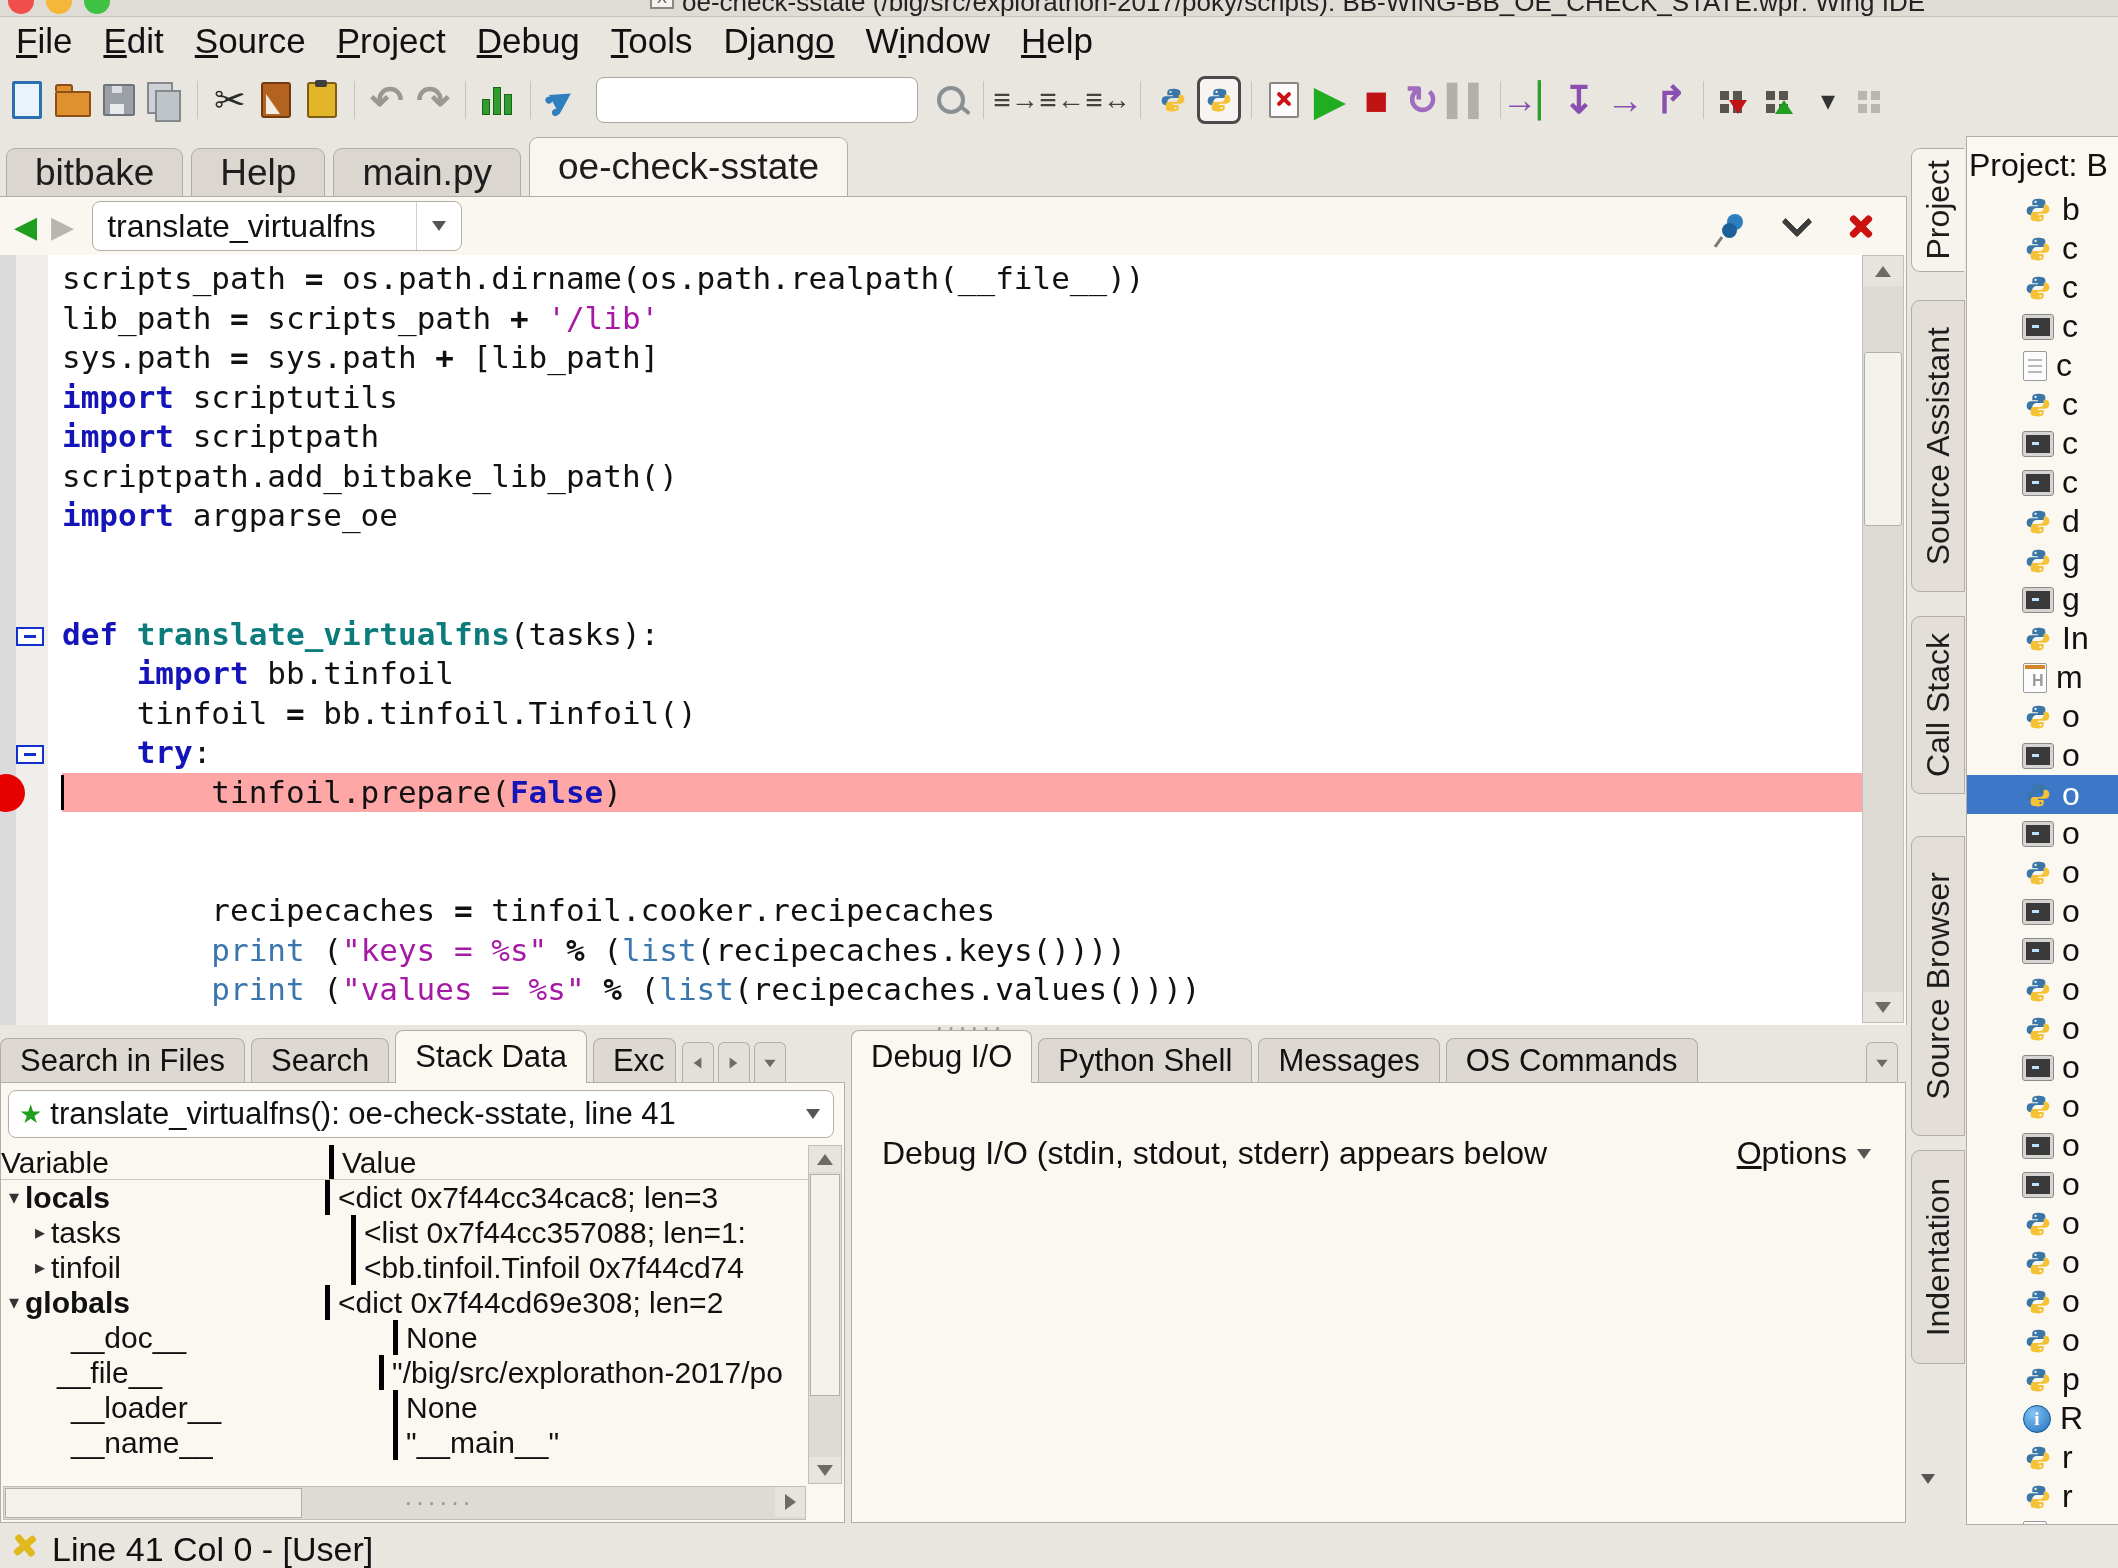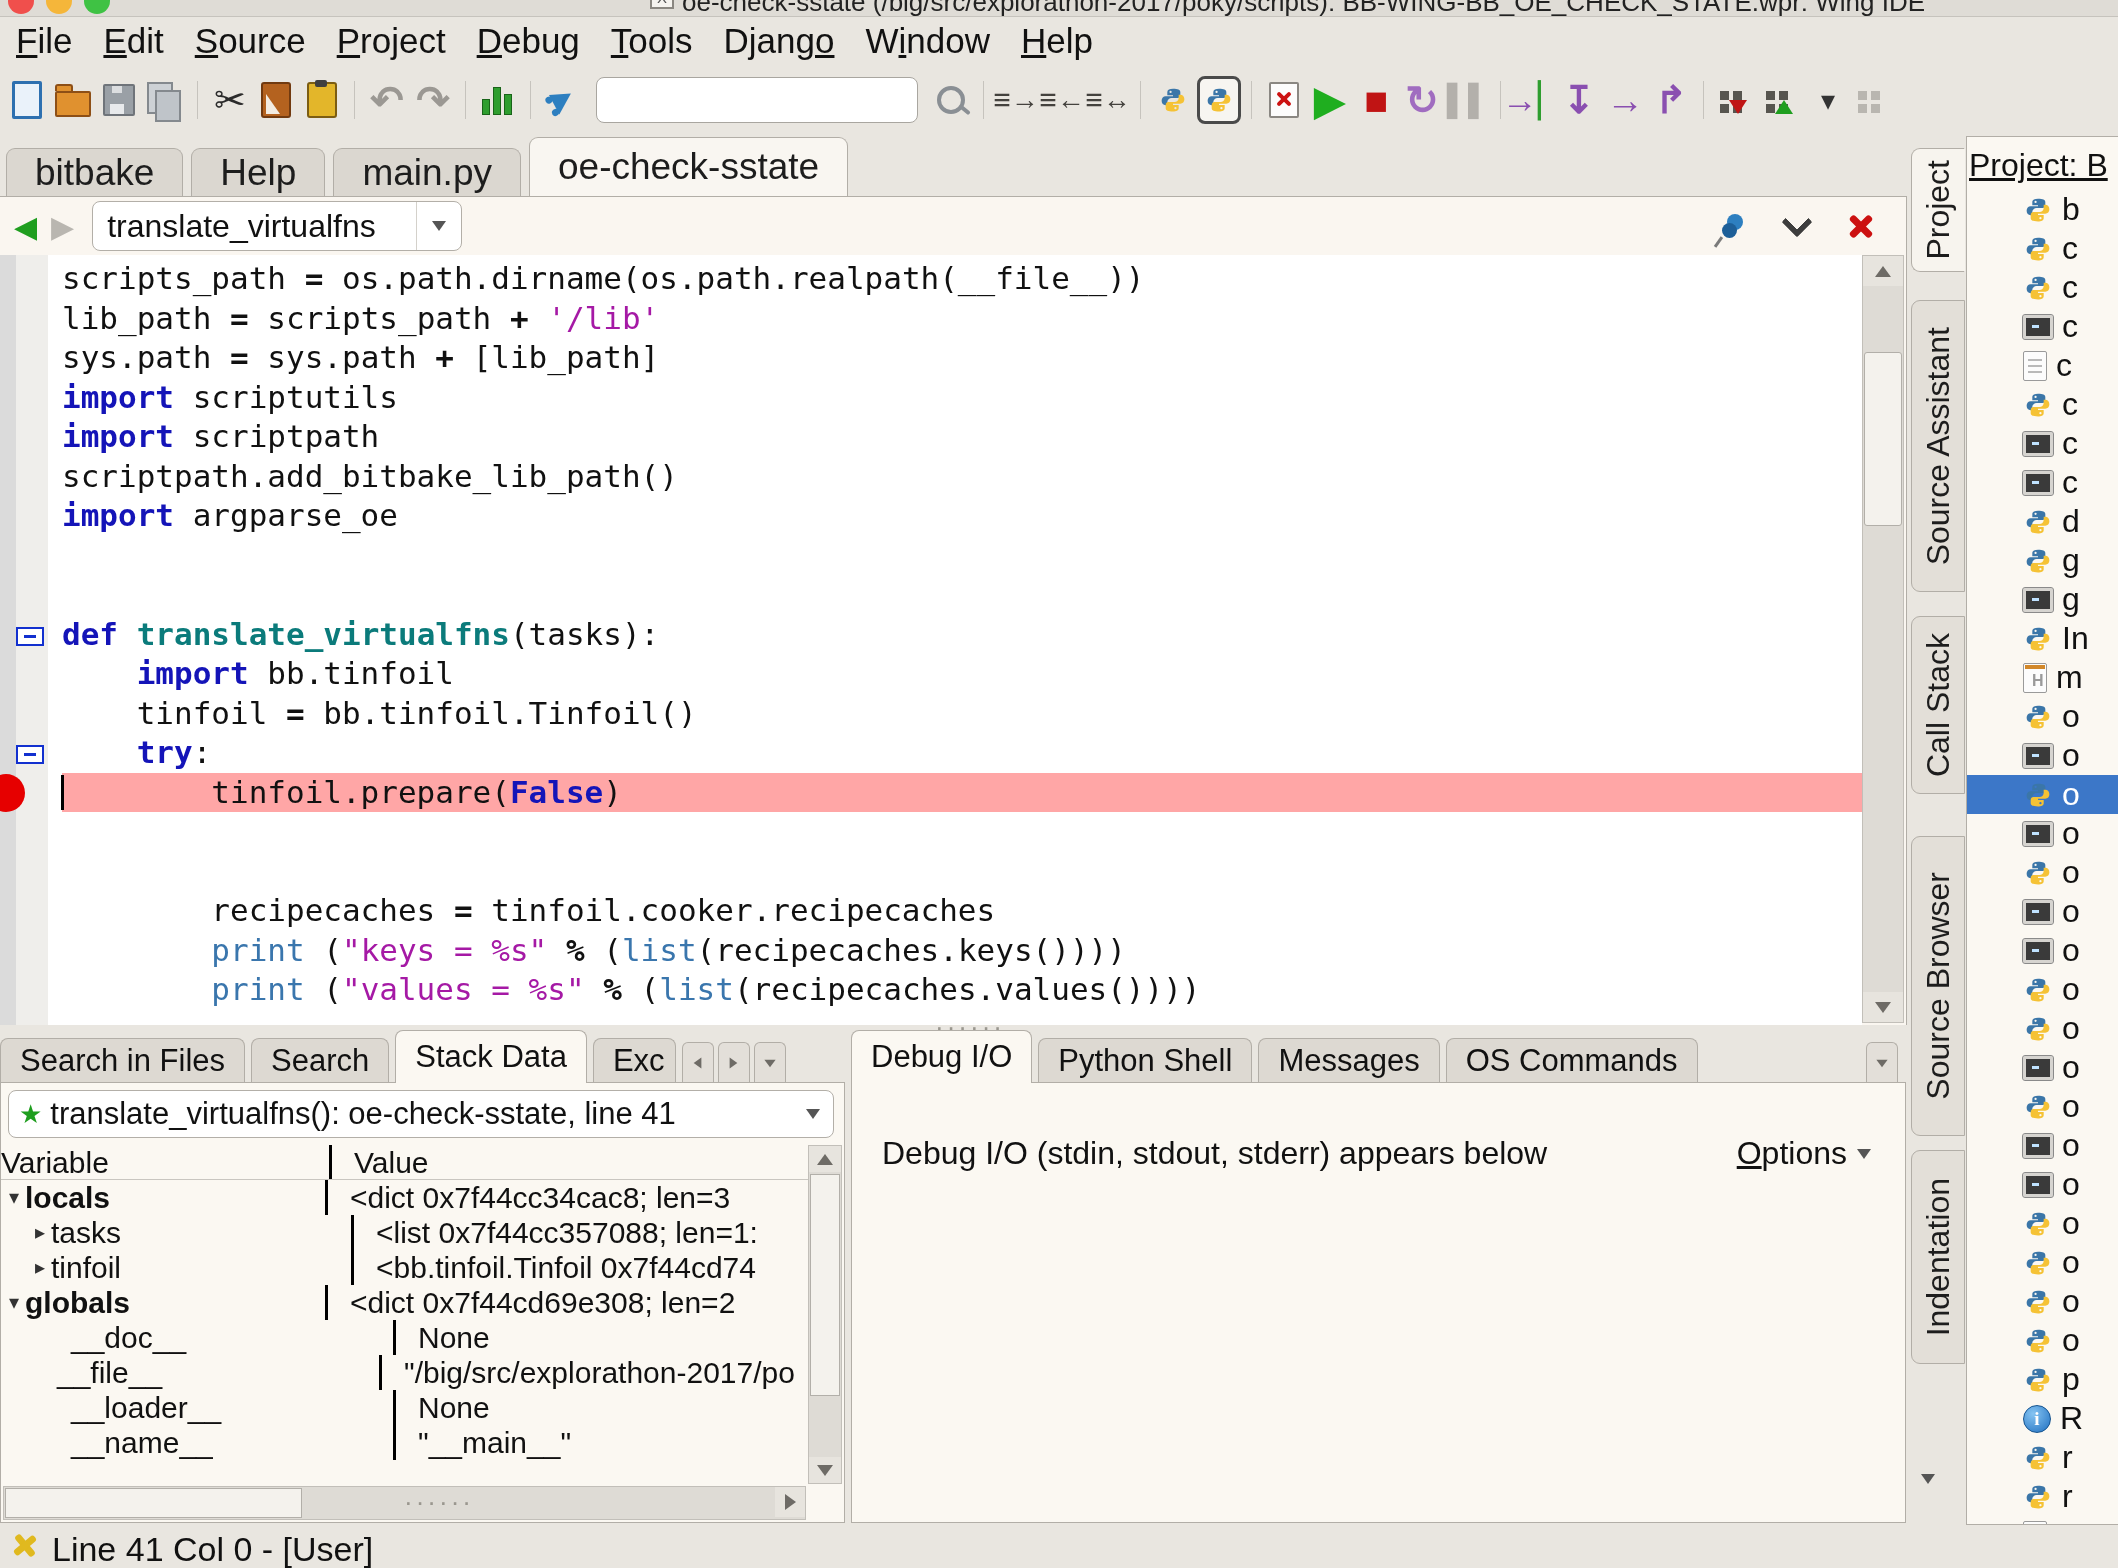--- a/index.html
+++ b/index.html
@@ -104,21 +104,21 @@
   .ptab.clipped{width:62px;overflow:hidden;padding-right:0;}
   .mini-btn{width:30px;height:40px;display:flex;align-items:center;justify-content:center;background:#e3dfd9;border:1px solid #b2aea7;border-bottom:none;border-radius:6px 6px 0 0;margin-right:4px;}
   .panel-body{position:absolute;left:0;top:52px;right:0;bottom:0;background:#fbf8f2;border:1px solid #b2aea7;z-index:2;}
   #frame-combo{position:absolute;left:7px;top:7px;right:10px;height:46px;background:#fff;border:1px solid #b3afa8;border-radius:8px;display:flex;align-items:center;font-size:31px;}
   #frame-combo .star{color:#1f9e1f;font-size:26px;padding:0 8px 0 10px;}
   #frame-combo .txt{flex:1;white-space:nowrap;overflow:hidden;}
   #frame-combo .dd{width:40px;display:flex;justify-content:center;}
   #stack-table{position:absolute;left:0;top:62px;right:36px;bottom:36px;overflow:hidden;font-size:30px;}
   .srow{display:flex;height:35px;line-height:35px;white-space:nowrap;}
   .srow .ncell{width:322px;flex:0 0 auto;overflow:hidden;display:flex;align-items:center;}
-  .srow .vcell{flex:1;border-left:3px solid #000000;padding-left:22px;overflow:hidden;}
+  .srow .vcell{flex:1;border-left:5px solid #000000;padding-left:8px;overflow:hidden;}
   .srow.hdr{border-bottom:1px solid #c9c6c0;height:34px;font-size:30px;}
   .srow.hdr .ncell{text-indent:-6px;padding-left:6px;}
   .exp{width:22px;display:inline-block;text-align:center;color:#333;font-size:20px;flex:0 0 auto;}
   #bl-vscroll{position:absolute;right:2px;top:62px;width:32px;bottom:38px;background:#dedbd5;border:1px solid #c2bfb9;}
   #bl-vthumb{position:absolute;left:1px;top:28px;width:28px;height:220px;background:#f4f2ed;border:1px solid #b2afa9;}
   #bl-hscroll{position:absolute;left:2px;bottom:2px;right:38px;height:32px;background:#dedbd5;border:1px solid #c2bfb9;}
   #bl-hthumb{position:absolute;left:1px;top:1px;width:295px;height:28px;background:#f4f2ed;border:1px solid #b2afa9;}
   
   #br-panel{position:absolute;left:851px;top:1030px;width:1055px;height:493px;}
   #io-header{position:absolute;left:0;top:52px;right:0;height:64px;display:flex;align-items:flex-start;font-size:32px;}
@@ -130,21 +130,21 @@
   .vtab span{writing-mode:vertical-rl;transform:rotate(180deg);font-size:32px;white-space:nowrap;color:#1d1d1d;}
   .vtab.active{background:#f7f4ee;border-right:1px solid #f7f4ee;}
   .vt0{top:12px;height:122px;}
   .vt1{top:164px;height:290px;}
   .vt2{top:480px;height:176px;}
   .vt3{top:700px;height:298px;}
   .vt4{top:1014px;height:212px;}
   #vstrip-more{position:absolute;left:14px;top:1348px;}
   
   #rpanel{position:absolute;left:1966px;top:136px;width:152px;height:1387px;background:#fbf8f2;border:1px solid #b2aea7;overflow:hidden;}
-  #rp-heading{padding:10px 0 6px 2px;font-size:32px;white-space:nowrap;text-decoration:underline;}
+  #rp-heading{padding:10px 0 6px 2px;font-size:32px;white-space:nowrap;}
   .trow{display:flex;align-items:center;height:39px;padding-left:56px;white-space:nowrap;font-size:32px;}
   .trow.selected{background:#3c77c8;color:#fff;}
   .ti{width:30px;height:30px;margin-right:9px;flex:0 0 auto;display:flex;align-items:center;justify-content:center;position:relative;}
   .ti svg{display:block;}
   .ti-term{width:24px;height:18px;background:#3a3a3a;border:3px solid #d6d4d0;outline:1px solid #8a8a8a;border-radius:2px;}
   .ti-term::after{content:"";position:absolute;left:6px;top:7px;width:7px;height:3px;background:#bfe2ff;}
   .ti-doc{width:22px;height:28px;background:#fcfcfc;border:1px solid #9a9a9a;border-radius:2px;}
   .ti-doc::after{content:"";position:absolute;left:4px;top:7px;right:4px;height:16px;background:repeating-linear-gradient(180deg,#b9b9b9 0 2px,transparent 2px 6px);}
   .ti-html{width:22px;height:28px;background:#fcfcfc;border:1px solid #9a9a9a;border-radius:2px;}
   .ti-html::before{content:"";position:absolute;left:1px;top:1px;right:1px;height:4px;background:#d2882a;}

